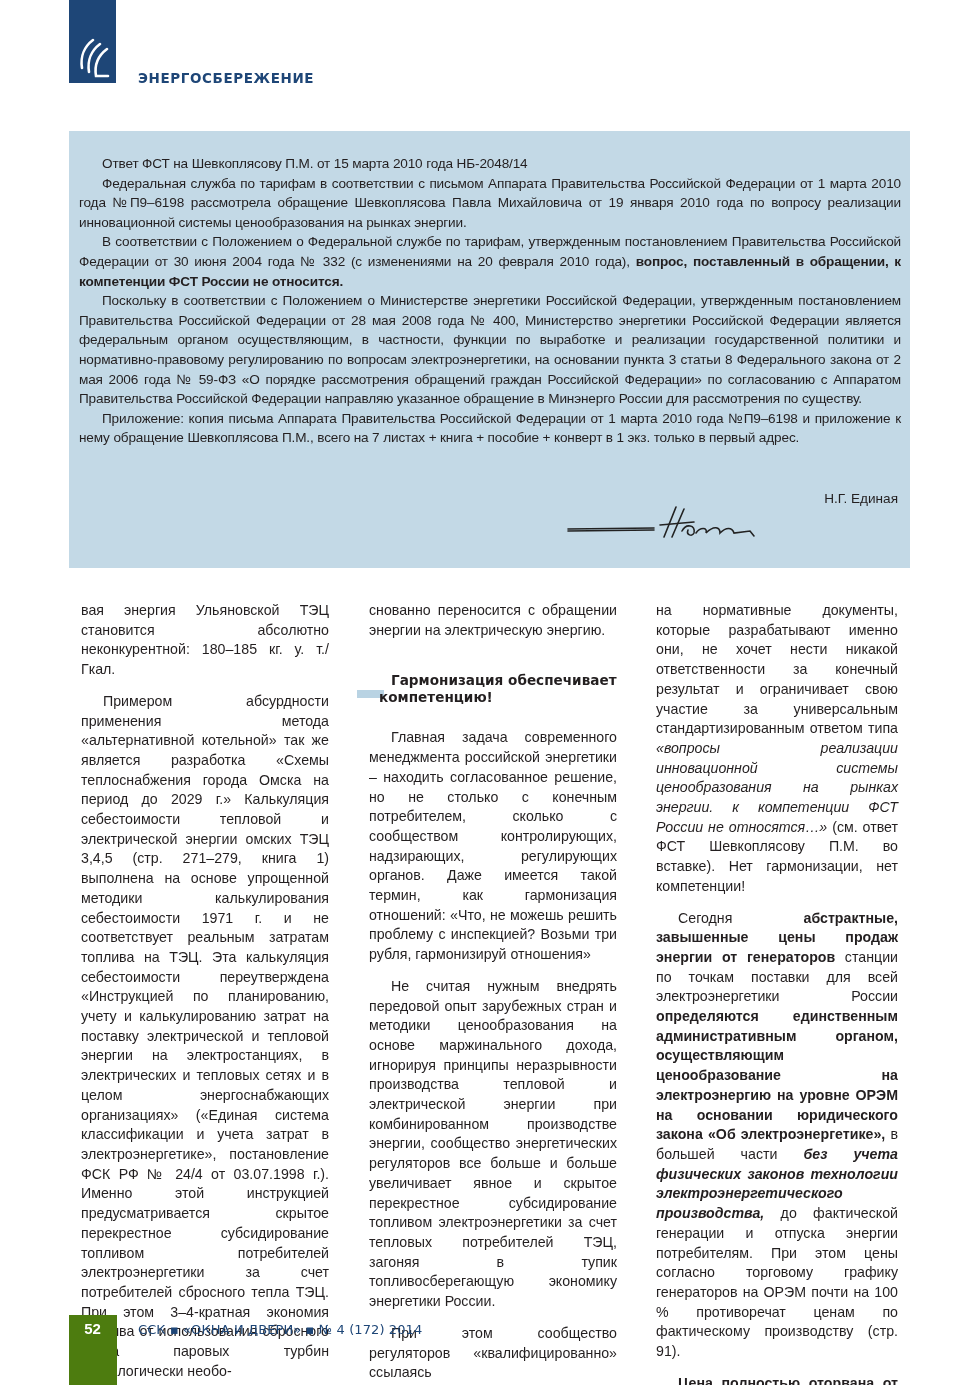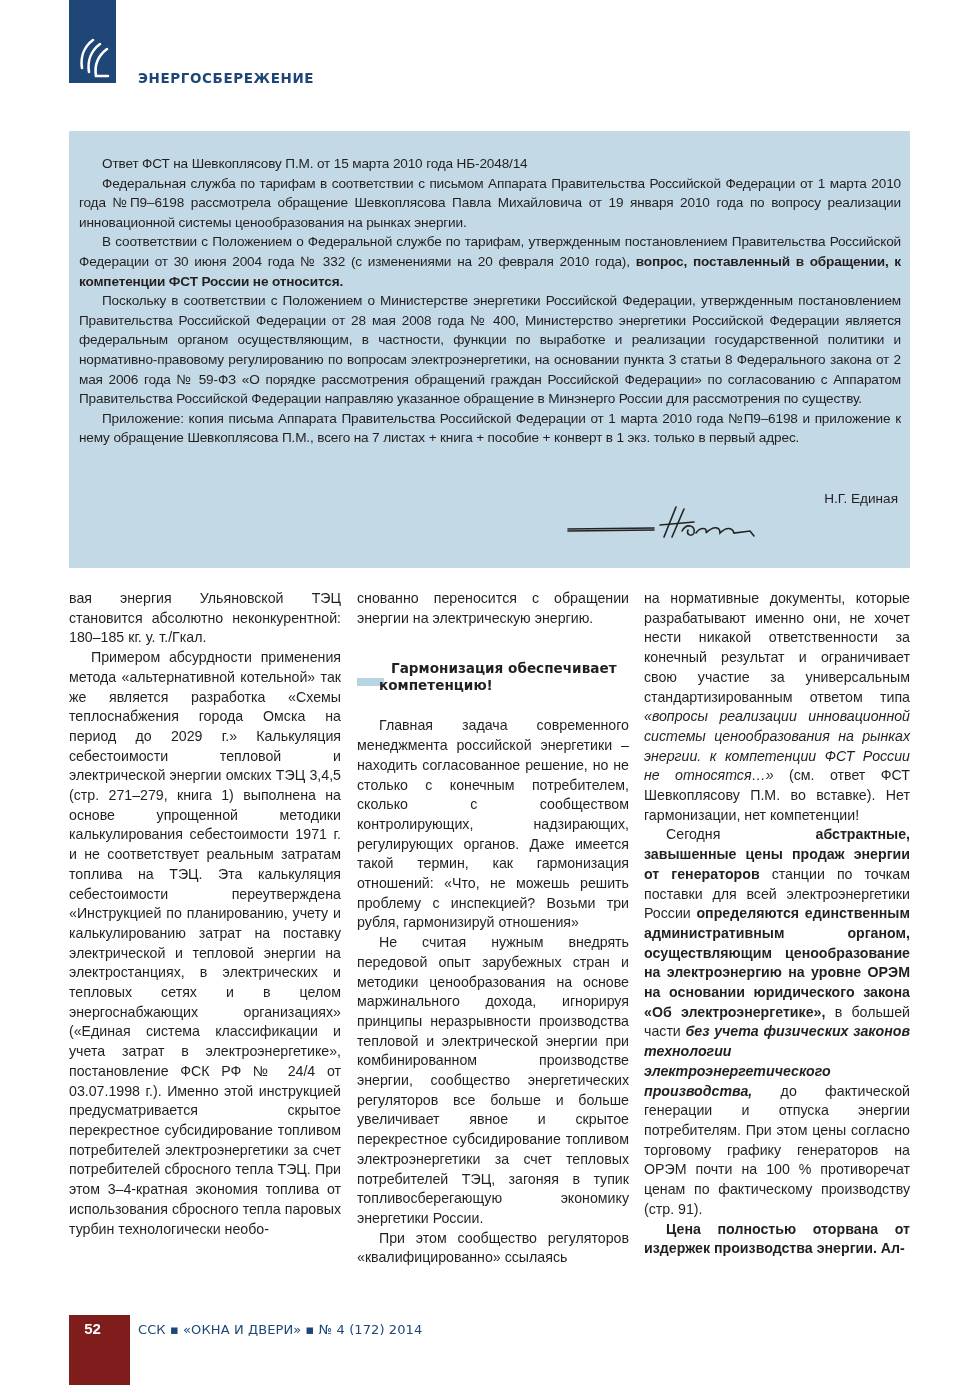--- a/index.html
+++ b/index.html
@@ -19,36 +19,36 @@
                  color: #231f20; text-align: justify; letter-spacing: -0.15px; }
   .inset-inner p { margin: 0; text-indent: 23px; }
   .inset-title { font-weight: normal; }
   .inset-inner b { font-weight: bold; }
   .signer { position: absolute; right: 12px; top: 360px; font-size: 13.6px; }
   .signature { position: absolute; left: 495px; top: 372px; width: 195px; height: 40px; }
 
   
   .col { position: absolute; top: 589px; width: 272px; font-size: 14.2px; line-height: 19.7px;
          color: #231f20; text-align: justify; font-family: "Liberation Sans", sans-serif; }
-  .col p { margin: 0; text-indent: 22px; }
+  .col p { margin: 12px; text-indent: 22px; }
   .col p.noindent { text-indent: 0; }
   .col1 { left: 69px; }
   .col2 { left: 357px; }
   .col3 { left: 644px; width: 266px; }
   .subhead { position: relative; margin: 32px 0 22px 0; padding-left: 22px;
              font-family: "DejaVu Sans", sans-serif; font-weight: bold; font-size: 13.6px;
              line-height: 17px; text-align: left; }
   .subhead-bar { position: absolute; left: 0; top: 18px; width: 27px; height: 8px; background: #b9d3e3; z-index: 0; }
   .subhead span { position: relative; z-index: 1; margin-left: 12px; }
   .col .it { font-style: italic; }
   .col .bi { font-style: italic; font-weight: bold; }
   .col .b { font-weight: bold; }
 
   
-  .page-bar { position: absolute; left: 69px; top: 1315px; width: 61px; height: 70px; background: #7f1d1d; }
+  .page-bar { position: absolute; left: 69px; top: 1315px; width: 48px; height: 70px; background: #4d7c0f; }
   .page-num { position: absolute; left: 0; top: 5px; width: 47px; text-align: center; color: #ffffff;
               font-weight: bold; font-size: 15px; font-family: "Liberation Sans", sans-serif; }
   .footer-text { position: absolute; left: 138px; top: 1322px; font-size: 13px; color: #1e4677;
                  font-family: "DejaVu Sans", sans-serif; letter-spacing: 0.1px; }
 </style>
 </head>
 <body>
 
 <div class="brand-bar">
   <svg class="brand-logo" viewBox="0 0 34 42">

